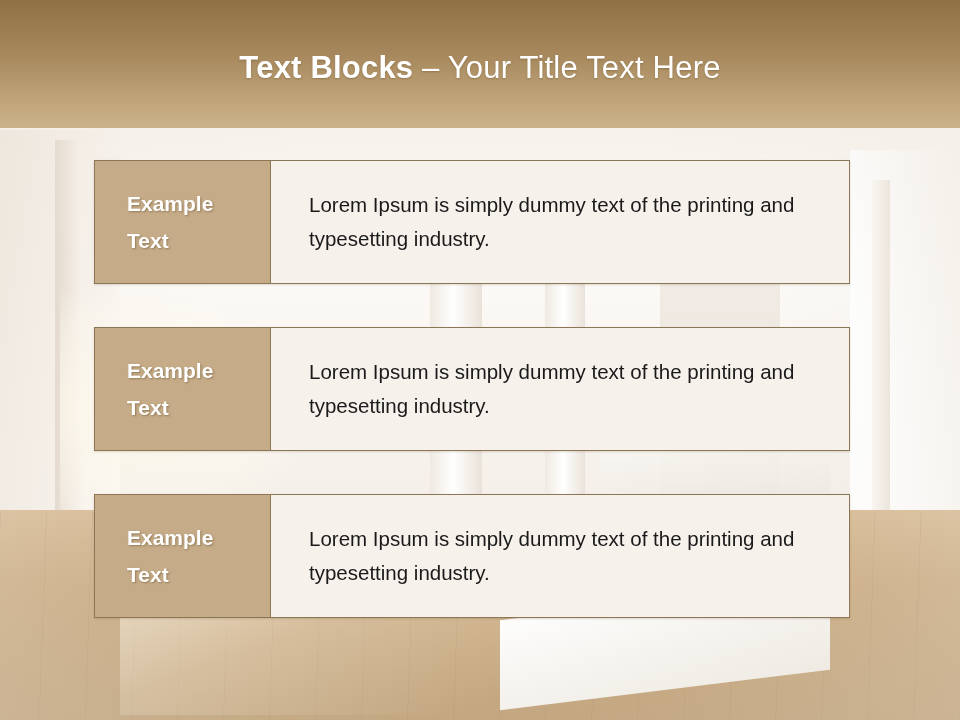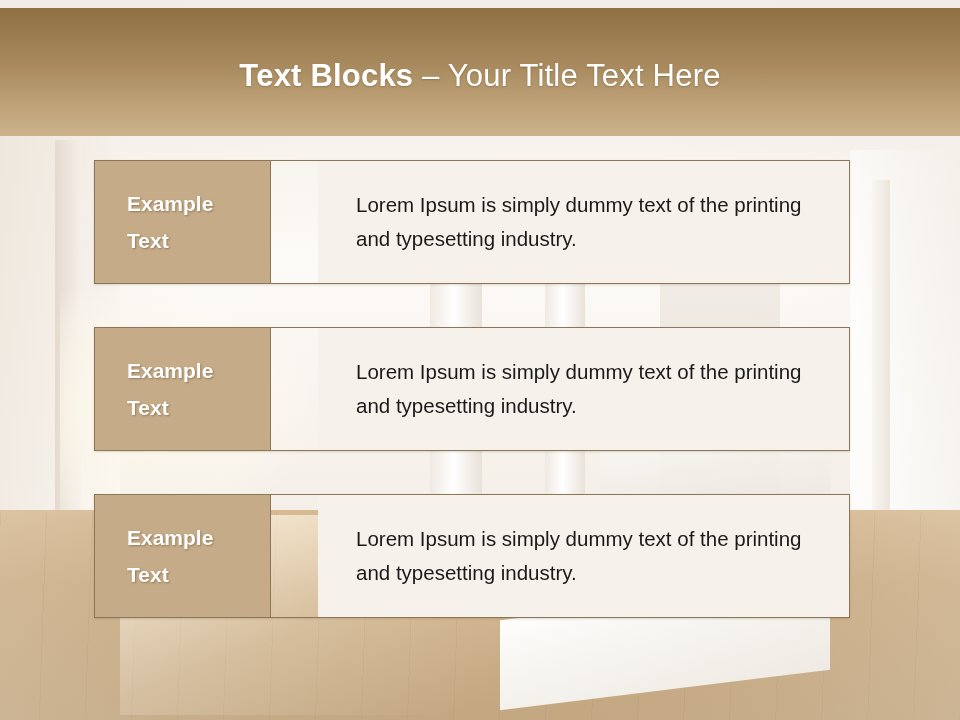--- a/index.html
+++ b/index.html
@@ -118,21 +118,21 @@
   }
   .bg-vignette {
     position: absolute;
     inset: 0;
     background: radial-gradient(ellipse at 50% 45%, rgba(255,255,255,0) 40%, rgba(235,230,222,0.35) 100%);
   }
 
   
   .title-band {
     position: absolute;
-    left: 0; top: 8px;
+    left: 0; top: 0;
     width: 960px; height: 128px;
     background: linear-gradient(180deg, #8f7042 0%, #a98a5f 45%, #c4a97f 85%, #cbb28b 100%);
   }
   .slide-title {
     position: absolute;
     left: 0; top: 50px;
     width: 960px;
     text-align: center;
     font-size: 31px;
     color: #ffffff;
@@ -180,21 +180,20 @@
   }
   .block-label span { display: block; }
 
   .block-body {
     flex: 1 1 auto;
     background: #f7f1ec;
     display: flex;
     align-items: center;
     padding: 0 26px 0 38px;
     box-sizing: border-box;
-    margin-left: 47px;
   }
   .block-body p {
     margin: 0;
     font-size: 20.5px;
     line-height: 34px;
     color: #1a1a1a;
   }
 </style>
 </head>
 <body>

